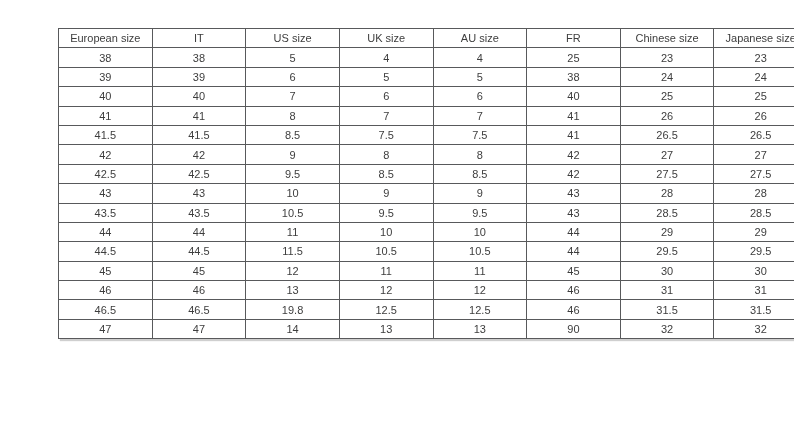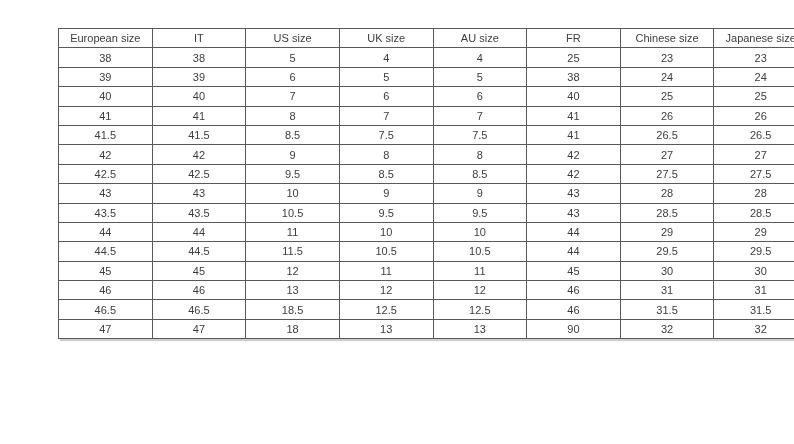--- a/index.html
+++ b/index.html
@@ -182,31 +182,31 @@
         <td>13</td>
         <td>12</td>
         <td>12</td>
         <td>46</td>
         <td>31</td>
         <td>31</td>
       </tr>
       <tr>
         <td>46.5</td>
         <td>46.5</td>
-        <td>18.5</td>
+        <td>19.8</td>
         <td>12.5</td>
         <td>12.5</td>
         <td>46</td>
         <td>31.5</td>
         <td>31.5</td>
       </tr>
       <tr>
         <td>47</td>
         <td>47</td>
-        <td>18</td>
+        <td>14</td>
         <td>13</td>
         <td>13</td>
         <td>90</td>
         <td>32</td>
         <td>32</td>
       </tr>
     </tbody>
 </table>
 
 </body></html>

